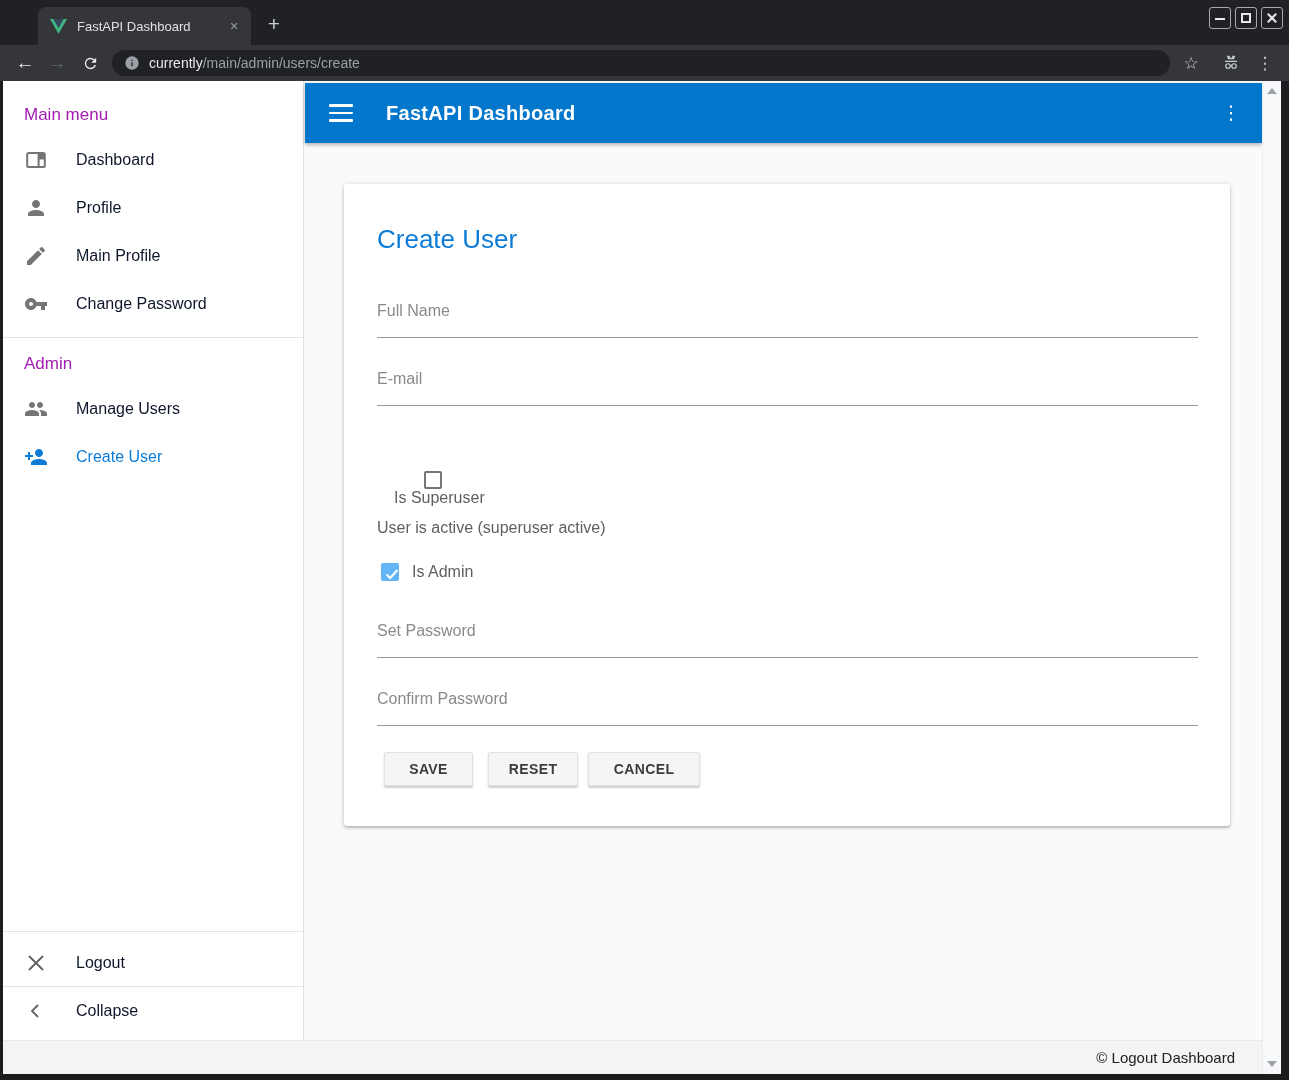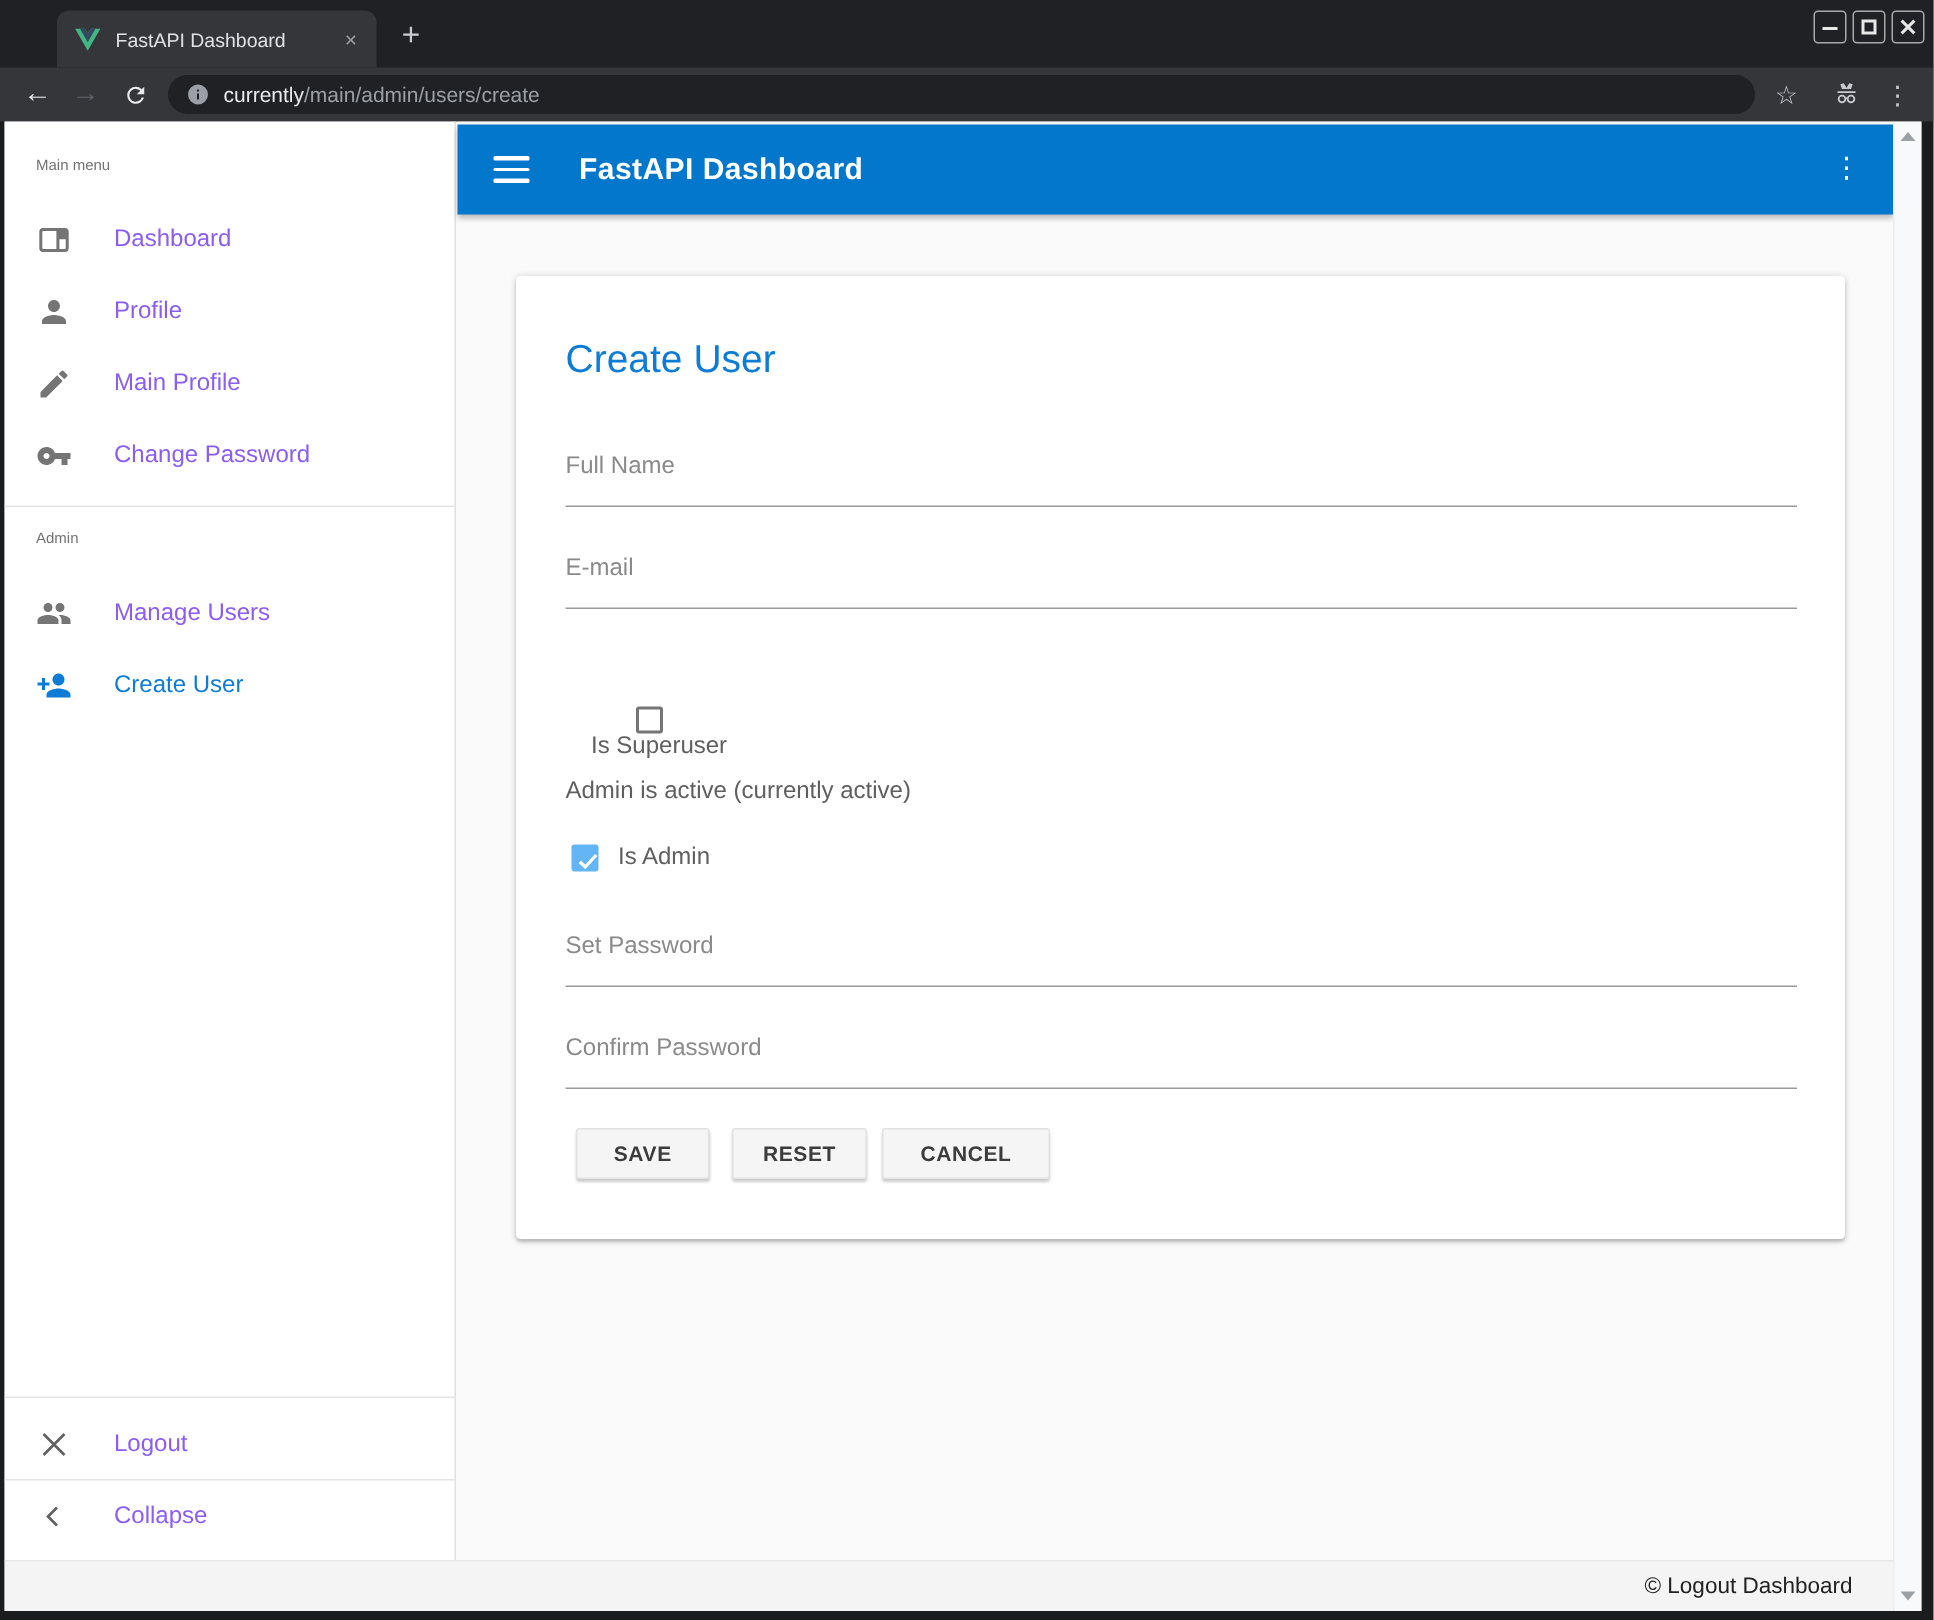--- a/index.html
+++ b/index.html
@@ -34,24 +34,24 @@
   .url-text .path { color:#9aa0a6; }
   .tool-icon { position:absolute; top:4px; width:28px; height:28px; display:flex; align-items:center;
                justify-content:center; color:#c7cbd0; font-size:17px; cursor:pointer; }
 
   
   .app { position:absolute; left:3px; top:81px; width:1278px; height:993px; background:#fafafa; overflow:hidden; }
 
   
   .sidebar { position:absolute; left:0; top:0; width:301px; height:959px; background:#ffffff;
              border-right:1px solid #e0e0e0; }
-  .side-label { position:absolute; left:21px; font-size:10px; color:#737373; }
+  .side-label { position:absolute; left:21px; font-size:17px; color:#a21caf; }
   .side-item { position:absolute; left:0; width:100%; height:48px; display:flex; align-items:center; cursor:pointer; }
   .side-item .s-icon { position:absolute; left:21px; width:24px; height:24px; }
-  .side-item .s-text { position:absolute; left:73px; font-size:16px; color:#8b5cf6; }
+  .side-item .s-text { position:absolute; left:73px; font-size:16px; color:#0f172a; }
   .side-item.active .s-text { color:#0d7cd6; }
   .side-divider { position:absolute; left:0; width:100%; height:1px; background:#e4e4e4; }
 
   
   .main { position:absolute; left:302px; top:0; width:957px; height:959px; background:#fafafa; }
   .appbar { position:absolute; left:0; top:2px; width:957px; height:60px; background:#0277cc;
             box-shadow:0 2px 4px rgba(0,0,0,0.28); display:flex; align-items:center; }
   .hamburger { position:absolute; left:24px; top:19px; width:24px; height:22px; padding-top:2px; cursor:pointer; }
   .hamburger span { display:block; width:24px; height:2.5px; background:#fff; border-radius:1px; margin-bottom:5px; }
   .appbar-title { position:absolute; left:81px; font-size:20px; font-weight:600; color:#ffffff; letter-spacing:.3px; }
@@ -253,21 +253,21 @@
 
       <input class="fld" style="top: 181px;" placeholder="E-mail">
       <div class="fld-line" style="top:221px;"></div>
 
 
       <div class="chk-row" style="top:287px;flex-direction:column;">
         <span class="chk-box"></span>
         <span class="chk-label">Is Superuser</span>
       </div>
 
-      <div class="hint" style="top:335px;">Admin is active (currently active)</div>
+      <div class="hint" style="top:335px;">User is active (superuser active)</div>
 
       <div class="chk-row" style="top:379px;">
         <span class="chk-box checked">
           <svg width="18" height="18" viewBox="0 0 18 18">
             <polyline points="3.5,9.5 7.2,13 14.5,5" fill="none" stroke="#ffffff" stroke-width="2.2"></polyline>
           </svg>
         </span>
         <span class="chk-label">Is Admin</span>
       </div>
 

